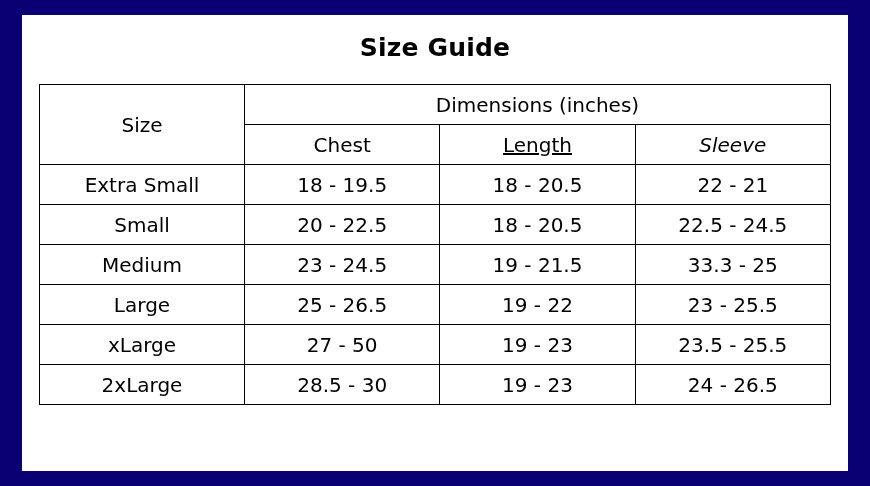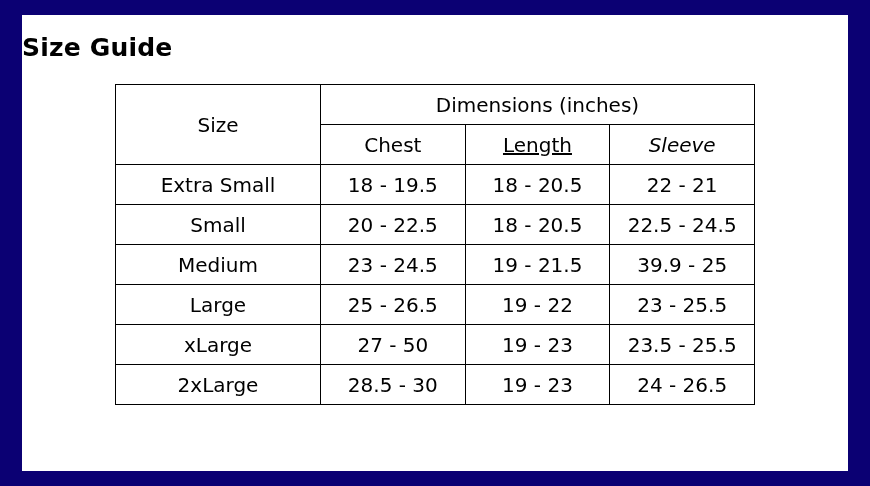--- a/index.html
+++ b/index.html
@@ -16,35 +16,35 @@
   .page {
     position: absolute;
     left: 22px;
     top: 15px;
     width: 826px;
     height: 456px;
     background: #ffffff;
     box-sizing: border-box;
   }
   .title {
-    text-align: left;
+    text-align: center;
     font-size: 25px;
     font-weight: bold;
     color: #000000;
     margin-top: 18px;
     letter-spacing: 0.2px;
   }
   .table-wrap {
     margin-top: 22px;
     padding-left: 14px;
     padding-right: 14px;
   }
   table.size-table {
     border-collapse: collapse;
-    width: 640px;
+    width: 792px;
     margin: 0 auto;
     table-layout: fixed;
   }
   table.size-table td,
   table.size-table th {
     border: 1px solid #000000;
     text-align: center;
     color: #000000;
     font-weight: normal;
     font-size: 20px;
@@ -97,21 +97,21 @@
         <tr>
           <td class="row-label">Small</td>
           <td>20 - 22.5</td>
           <td>18 - 20.5</td>
           <td>22.5 - 24.5</td>
         </tr>
         <tr>
           <td class="row-label">Medium</td>
           <td>23 - 24.5</td>
           <td>19 - 21.5</td>
-          <td>39.9 - 25</td>
+          <td>33.3 - 25</td>
         </tr>
         <tr>
           <td class="row-label">Large</td>
           <td>25 - 26.5</td>
           <td>19 - 22</td>
           <td>23 - 25.5</td>
         </tr>
         <tr>
           <td class="row-label">xLarge</td>
           <td>27 - 50</td>

